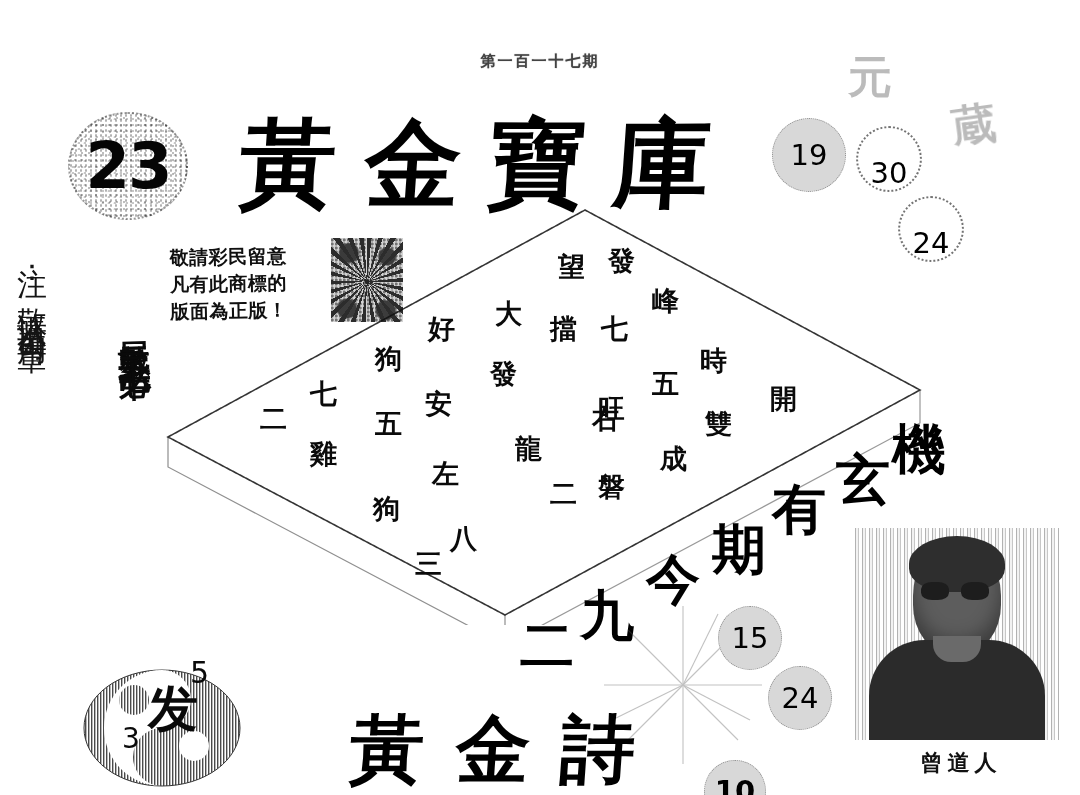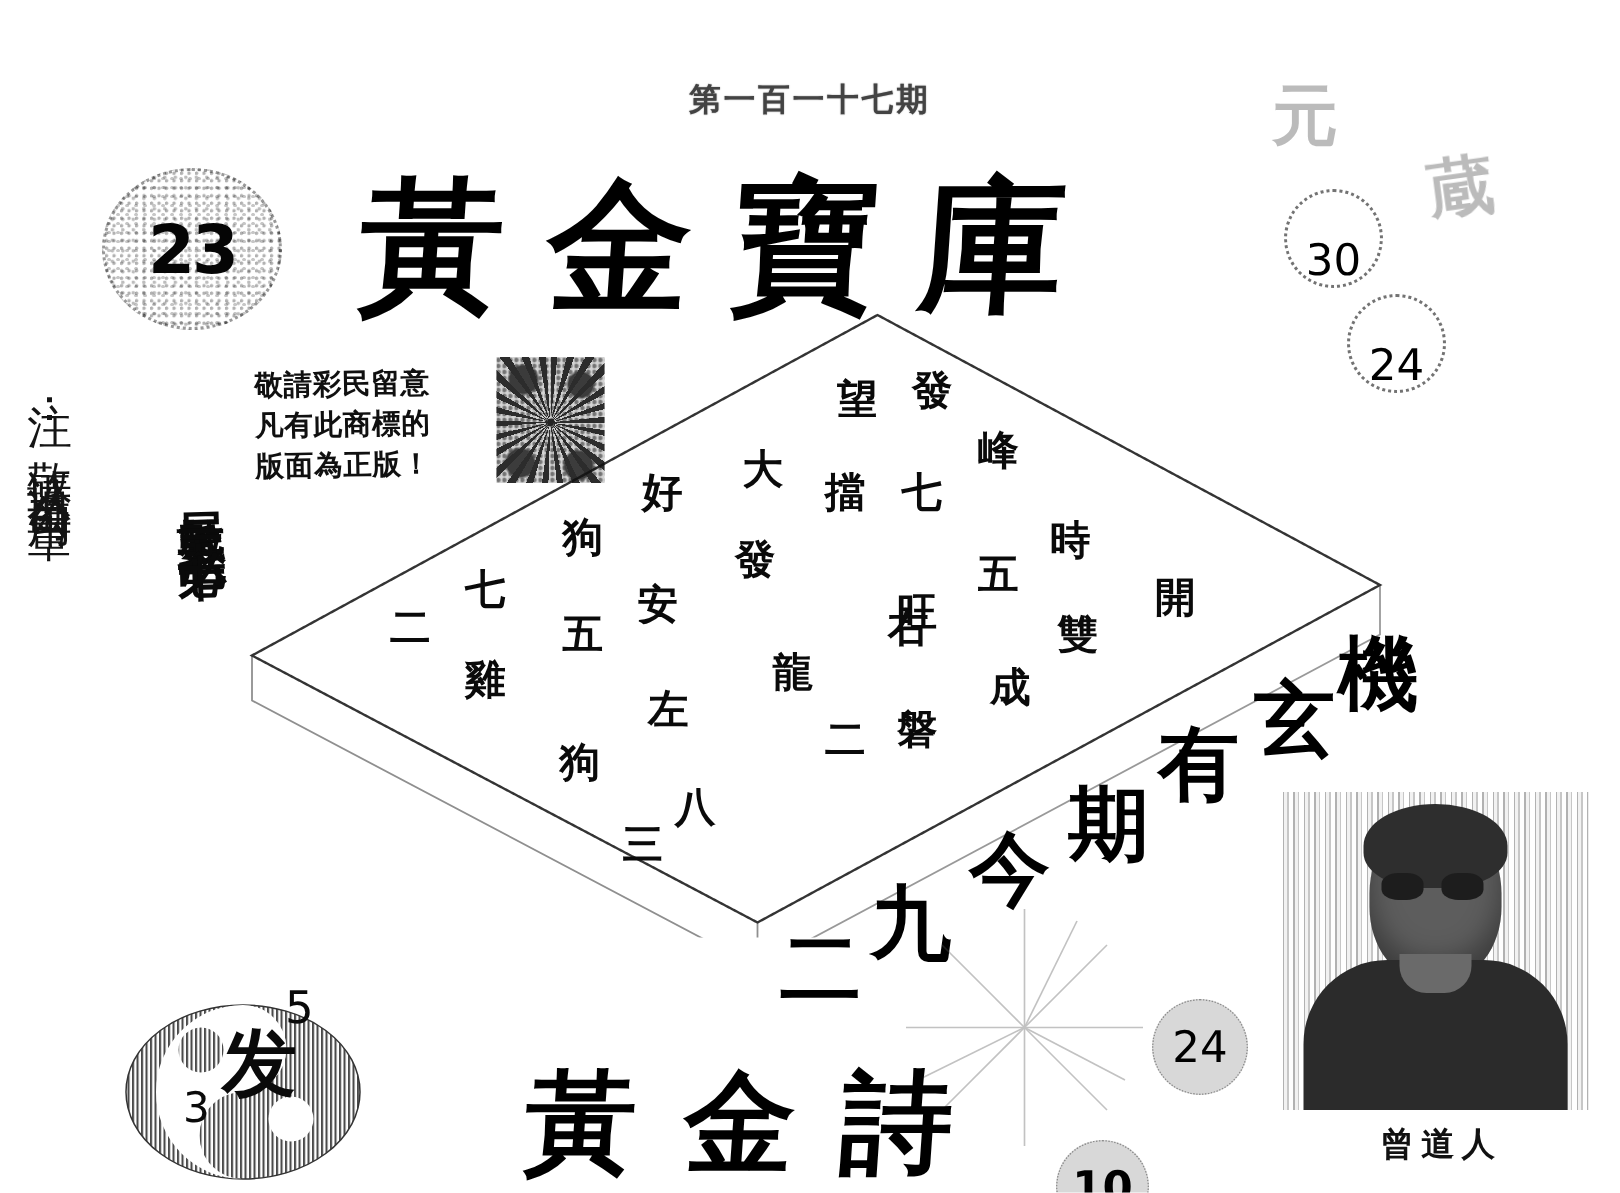--- a/index.html
+++ b/index.html
@@ -19,35 +19,35 @@
     background-image:
       radial-gradient(circle at 20% 30%, rgba(0,0,0,.30) 0 1px, transparent 1.4px),
       radial-gradient(circle at 70% 60%, rgba(0,0,0,.26) 0 1px, transparent 1.4px),
       radial-gradient(circle at 45% 85%, rgba(0,0,0,.22) 0 1px, transparent 1.4px);
     background-size:5px 5px,7px 7px,6px 6px;
   }
 
   
   #issue{
     left:0;right:0;top:52px;text-align:center;
-    font-size:21px;letter-spacing:2px;font-weight:700;
+    font-size:15px;letter-spacing:2px;font-weight:700;
     color:#2a2a2a;
     text-shadow:0 0 1px rgba(0,0,0,.55);
     opacity:.88;
   }
 
   
   #stamp23{
     left:68px;top:112px;width:116px;height:104px;
     border-radius:50%;
     border:2px dotted rgba(0,0,0,.40);
     display:flex;align-items:center;justify-content:center;
   }
   #stamp23 .n{
-    font-size:45px;font-weight:700;color:#050505;
+    font-size:64px;font-weight:700;color:#050505;
     font-family:"DejaVu Sans","Liberation Sans",sans-serif;
     letter-spacing:-2px;
   }
 
   
   #maintitle{
     left:240px;top:108px;width:470px;height:112px;
     display:flex;align-items:center;justify-content:space-between;
   }
   #maintitle span{
@@ -308,25 +308,31 @@
         <line x1="85" y1="85" x2="6" y2="85"></line>
         <line x1="85" y1="85" x2="30" y2="30"></line>
         <line x1="85" y1="85" x2="120" y2="14"></line>
         <line x1="85" y1="85" x2="14" y2="120"></line>
         <line x1="85" y1="85" x2="152" y2="120"></line>
       </g>
     </svg>
   </div>
 
   <div class="abs" style="left:0;top:0;width:1080px;height:795px;" id="balls-layer">
+      <div class="ball filled grain" style="left: 772px; top: 118px; width: 72px; height: 72px;">
+        <span>19</span>
+      </div>
       <div class="ball open" style="left: 856px; top: 126px; width: 62px; height: 62px;">
         <span>30</span>
       </div>
       <div class="ball open" style="left: 898px; top: 196px; width: 62px; height: 62px;">
         <span>24</span>
+      </div>
+      <div class="ball filled grain" style="left: 718px; top: 606px; width: 62px; height: 62px;">
+        <span>15</span>
       </div>
       <div class="ball filled grain" style="left: 768px; top: 666px; width: 62px; height: 62px;">
         <span>24</span>
       </div>
       <div class="ball filled grain" style="left: 704px; top: 760px; width: 60px; height: 60px; font-weight: bold;">
         <span>10</span>
       </div>
     </div>
 
   <div class="abs" id="yinyang">

